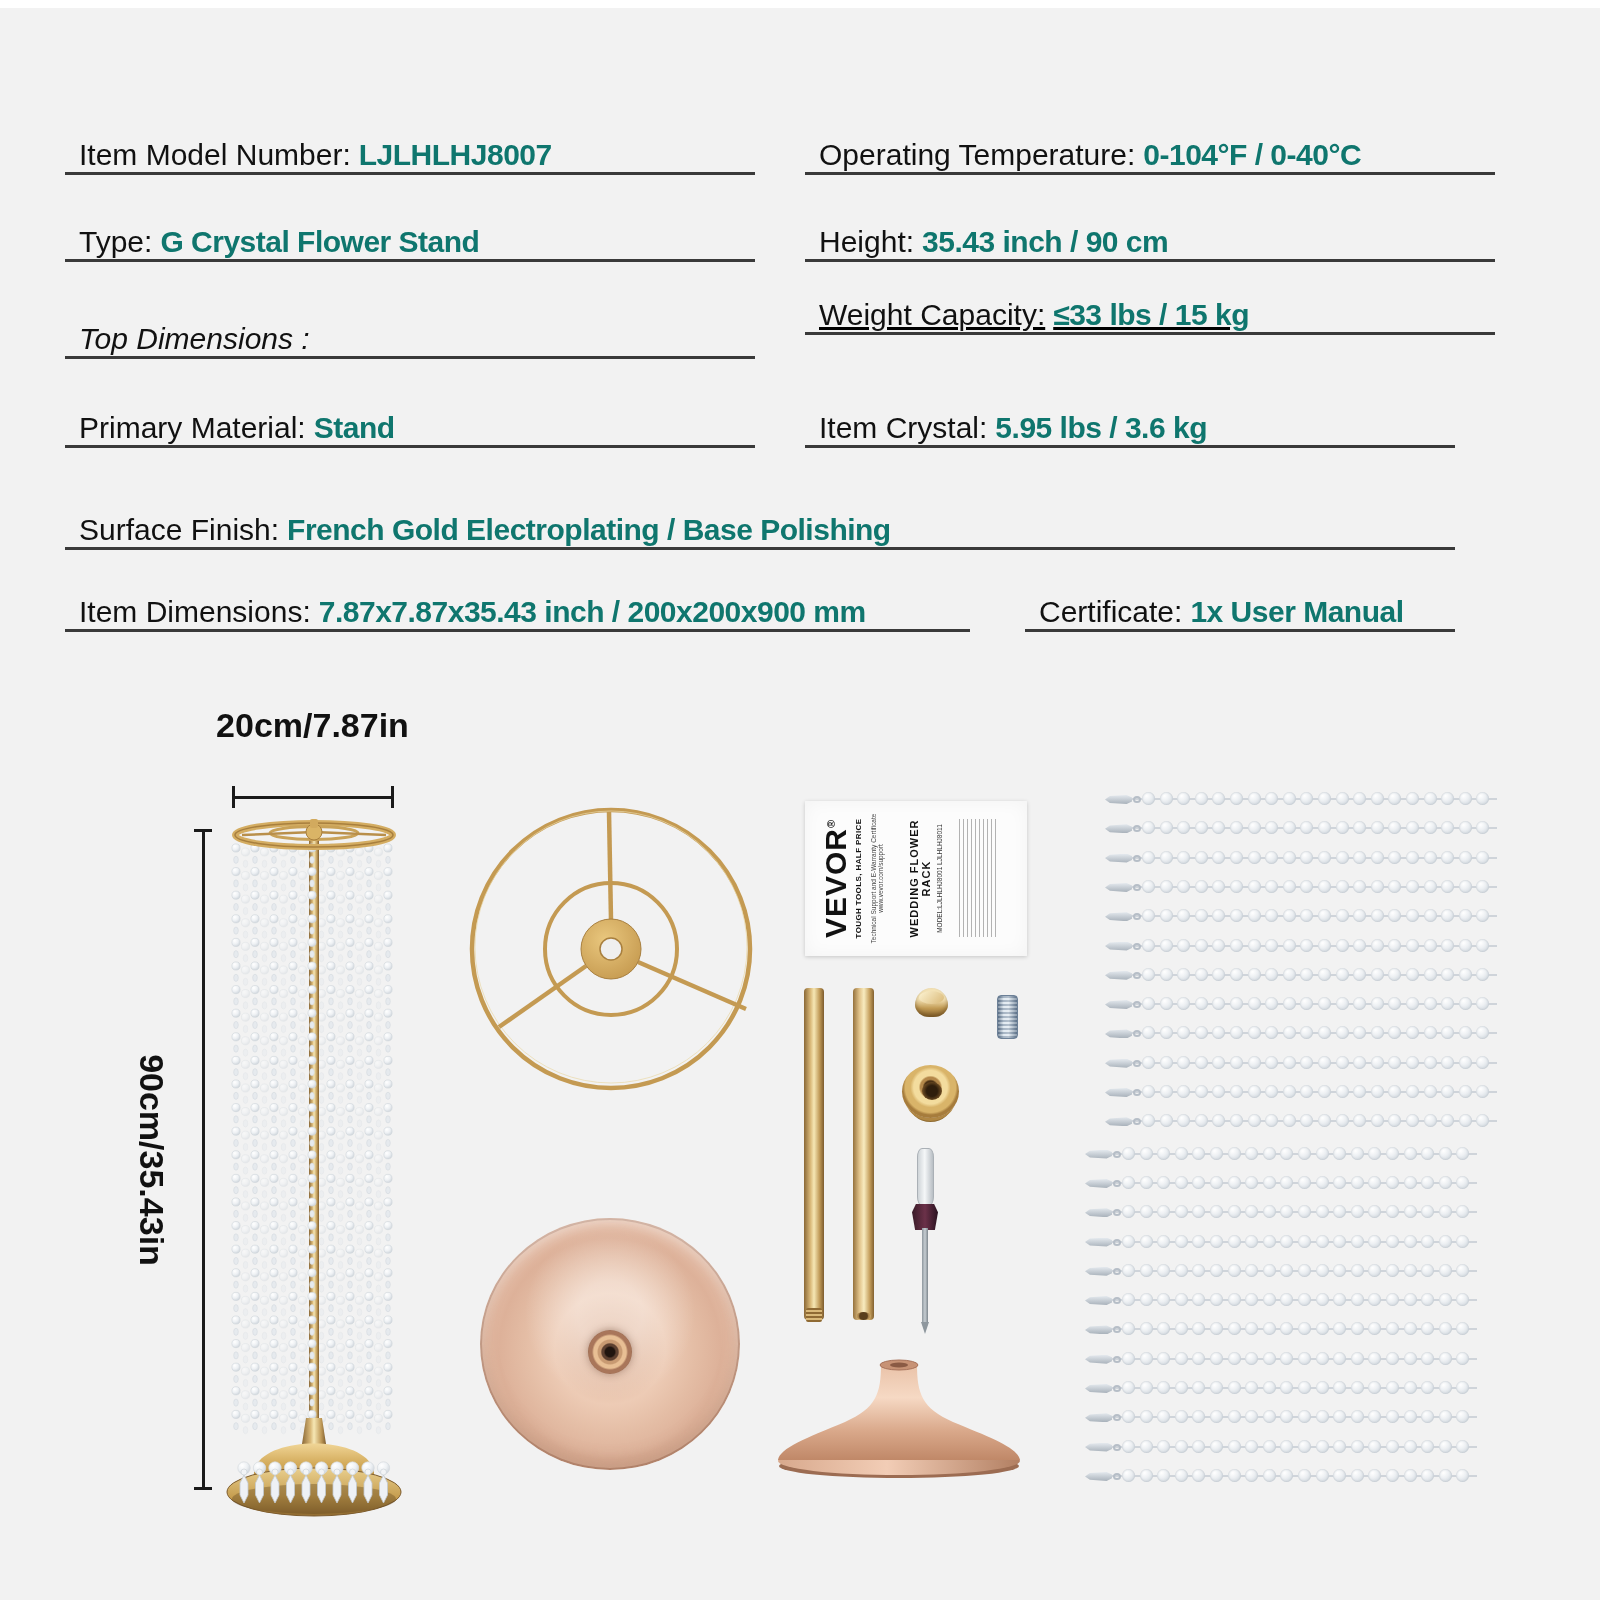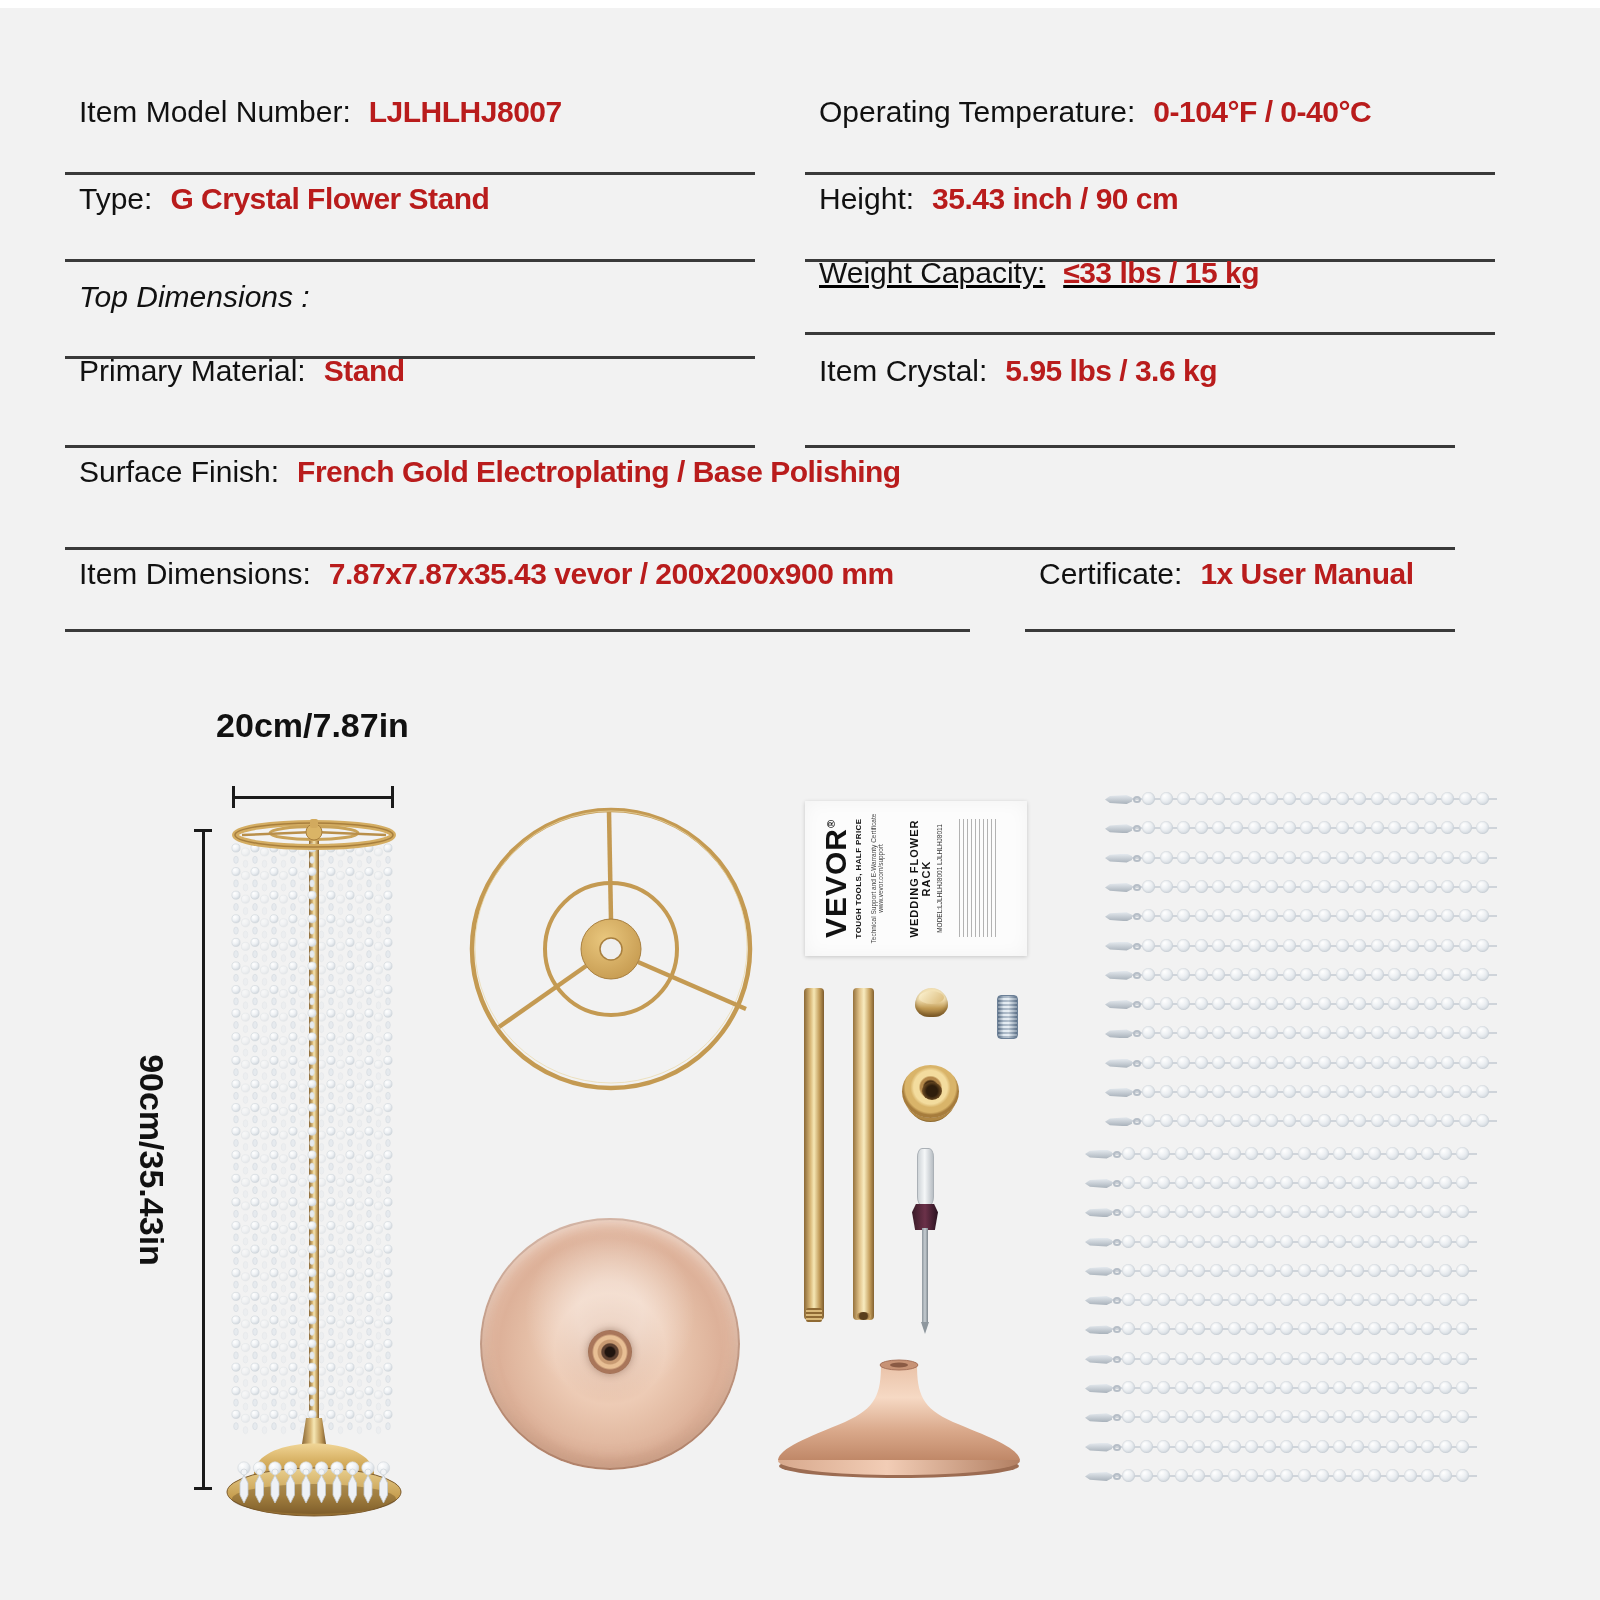--- a/index.html
+++ b/index.html
@@ -1,23 +1,23 @@
 <!DOCTYPE html>
 <html><head>
 <meta charset="utf-8">
 <style>
   html,body{margin:0;padding:0;}
   body{width:1600px;height:1600px;background:#f2f2f2;font-family:"Liberation Sans",sans-serif;position:relative;overflow:hidden;}
   #page{position:absolute;inset:0;background:#f2f2f2;}
   #top-strip{position:absolute;left:0;top:0;width:1600px;height:8px;background:#ffffff;}
 
   
-  .cell{position:absolute;display:flex;align-items:flex-start;border-bottom:3px solid #3a3a3a;padding-left:14px;gap:18px;box-sizing:border-box;white-space:nowrap;}
+  .cell{position:absolute;display:flex;align-items:flex-end;border-bottom:3px solid #3a3a3a;padding-left:14px;gap:8px;box-sizing:border-box;white-space:nowrap;}
   .lbl{font-size:30px;color:#111;}
-  .val{font-size:30px;font-weight:bold;color:#b91c1c;letter-spacing:-0.5px;}
+  .val{font-size:30px;font-weight:bold;color:#0f766e;letter-spacing:-0.5px;}
   .c1{left:65px;top:95px;width:690px;height:80px;}
   .c2{left:65px;top:182px;width:690px;height:80px;}
   .c3{left:65px;top:280px;width:690px;height:79px;font-style:italic;}
   .c4{left:65px;top:354px;width:690px;height:94px;}
   .c5{left:65px;top:455px;width:1390px;height:95px;}
   .c6{left:65px;top:557px;width:905px;height:75px;}
   .c7{left:805px;top:95px;width:690px;height:80px;}
   .c8{left:805px;top:182px;width:690px;height:80px;}
   .c9{left:805px;top:256px;width:690px;height:79px;text-decoration:underline;}
   .c10{left:805px;top:354px;width:650px;height:94px;}
@@ -117,21 +117,21 @@
     <div class="cell c4">
         <span class="lbl">Primary Material:</span>
         <span class="val">Stand</span>
       </div>
     <div class="cell c5">
         <span class="lbl">Surface Finish:</span>
         <span class="val">French Gold Electroplating / Base Polishing</span>
       </div>
     <div class="cell c6">
         <span class="lbl">Item Dimensions:</span>
-        <span class="val">7.87x7.87x35.43 vevor / 200x200x900 mm</span>
+        <span class="val">7.87x7.87x35.43 inch / 200x200x900 mm</span>
       </div>
     <div class="cell c7">
         <span class="lbl">Operating Temperature:</span>
         <span class="val">0-104°F / 0-40°C</span>
       </div>
     <div class="cell c8">
         <span class="lbl">Height:</span>
         <span class="val">35.43 inch / 90 cm</span>
       </div>
     <div class="cell c9">

